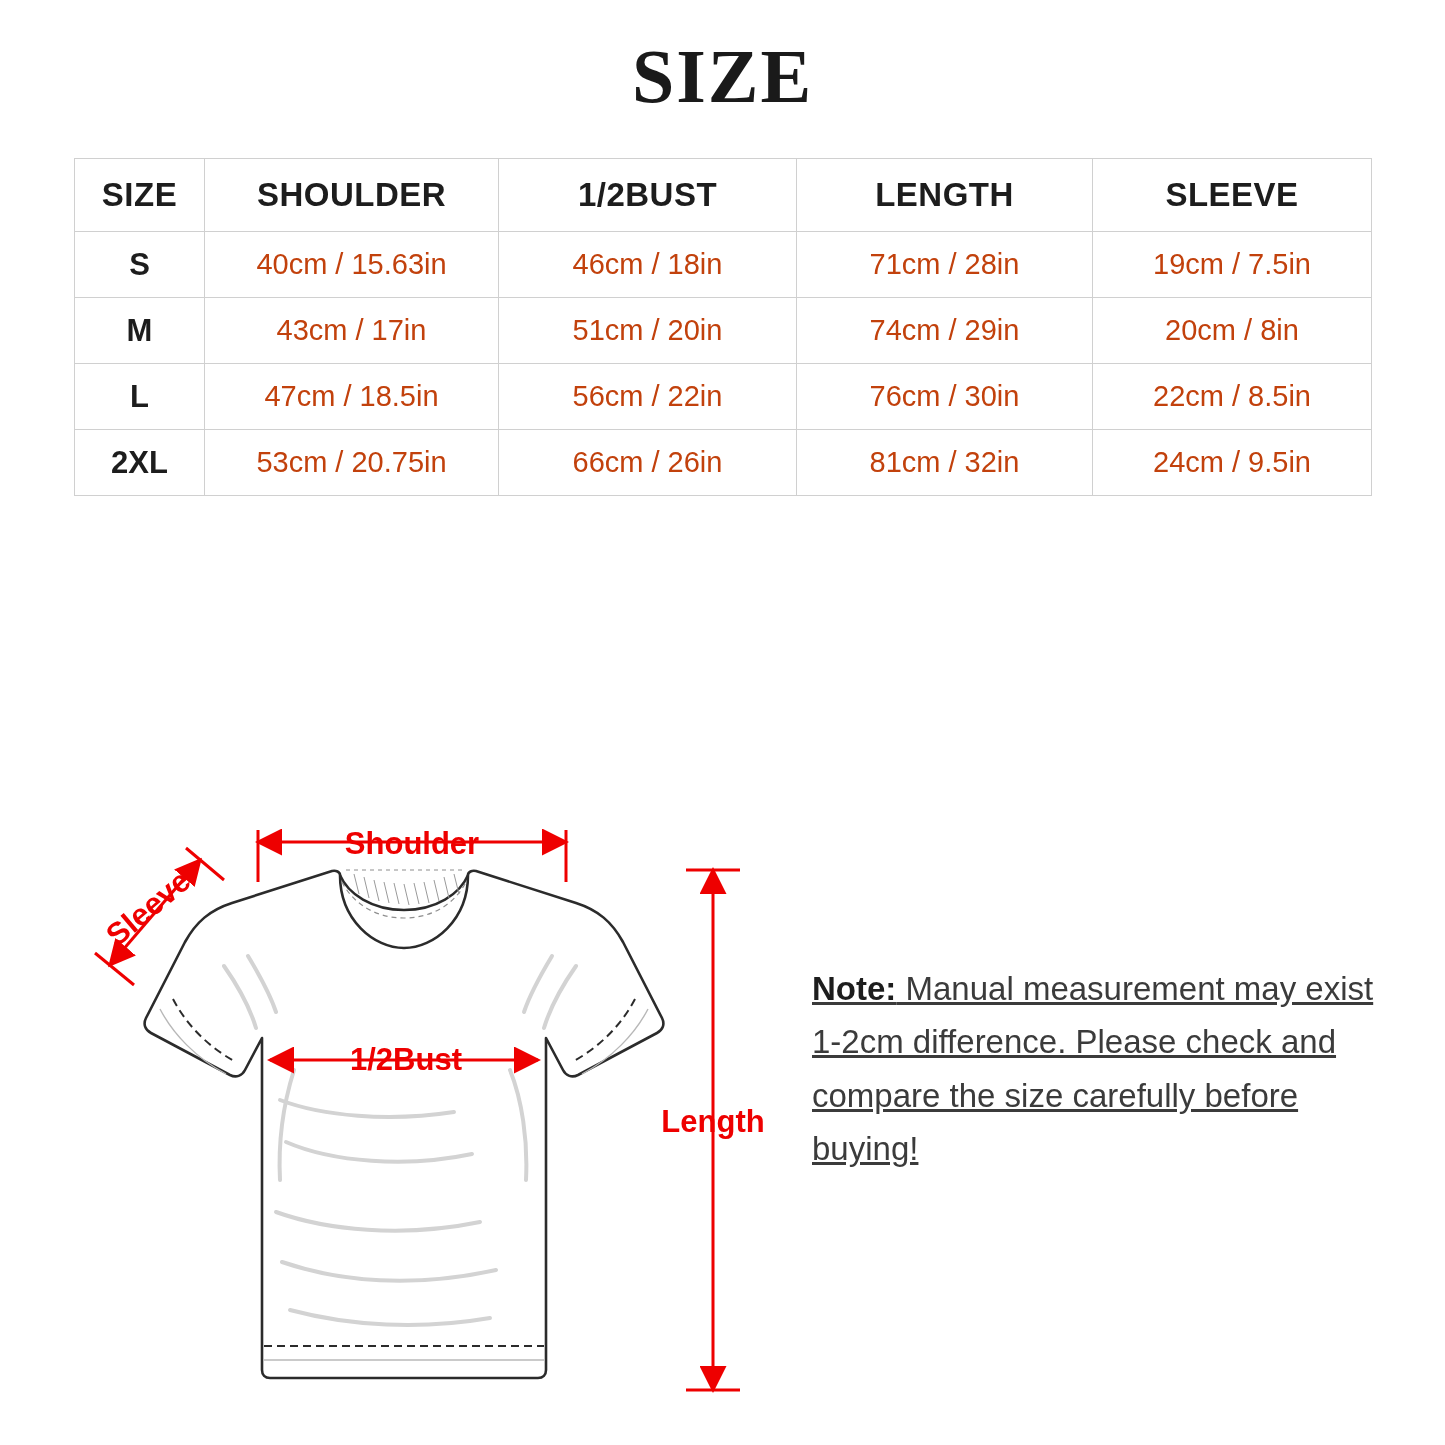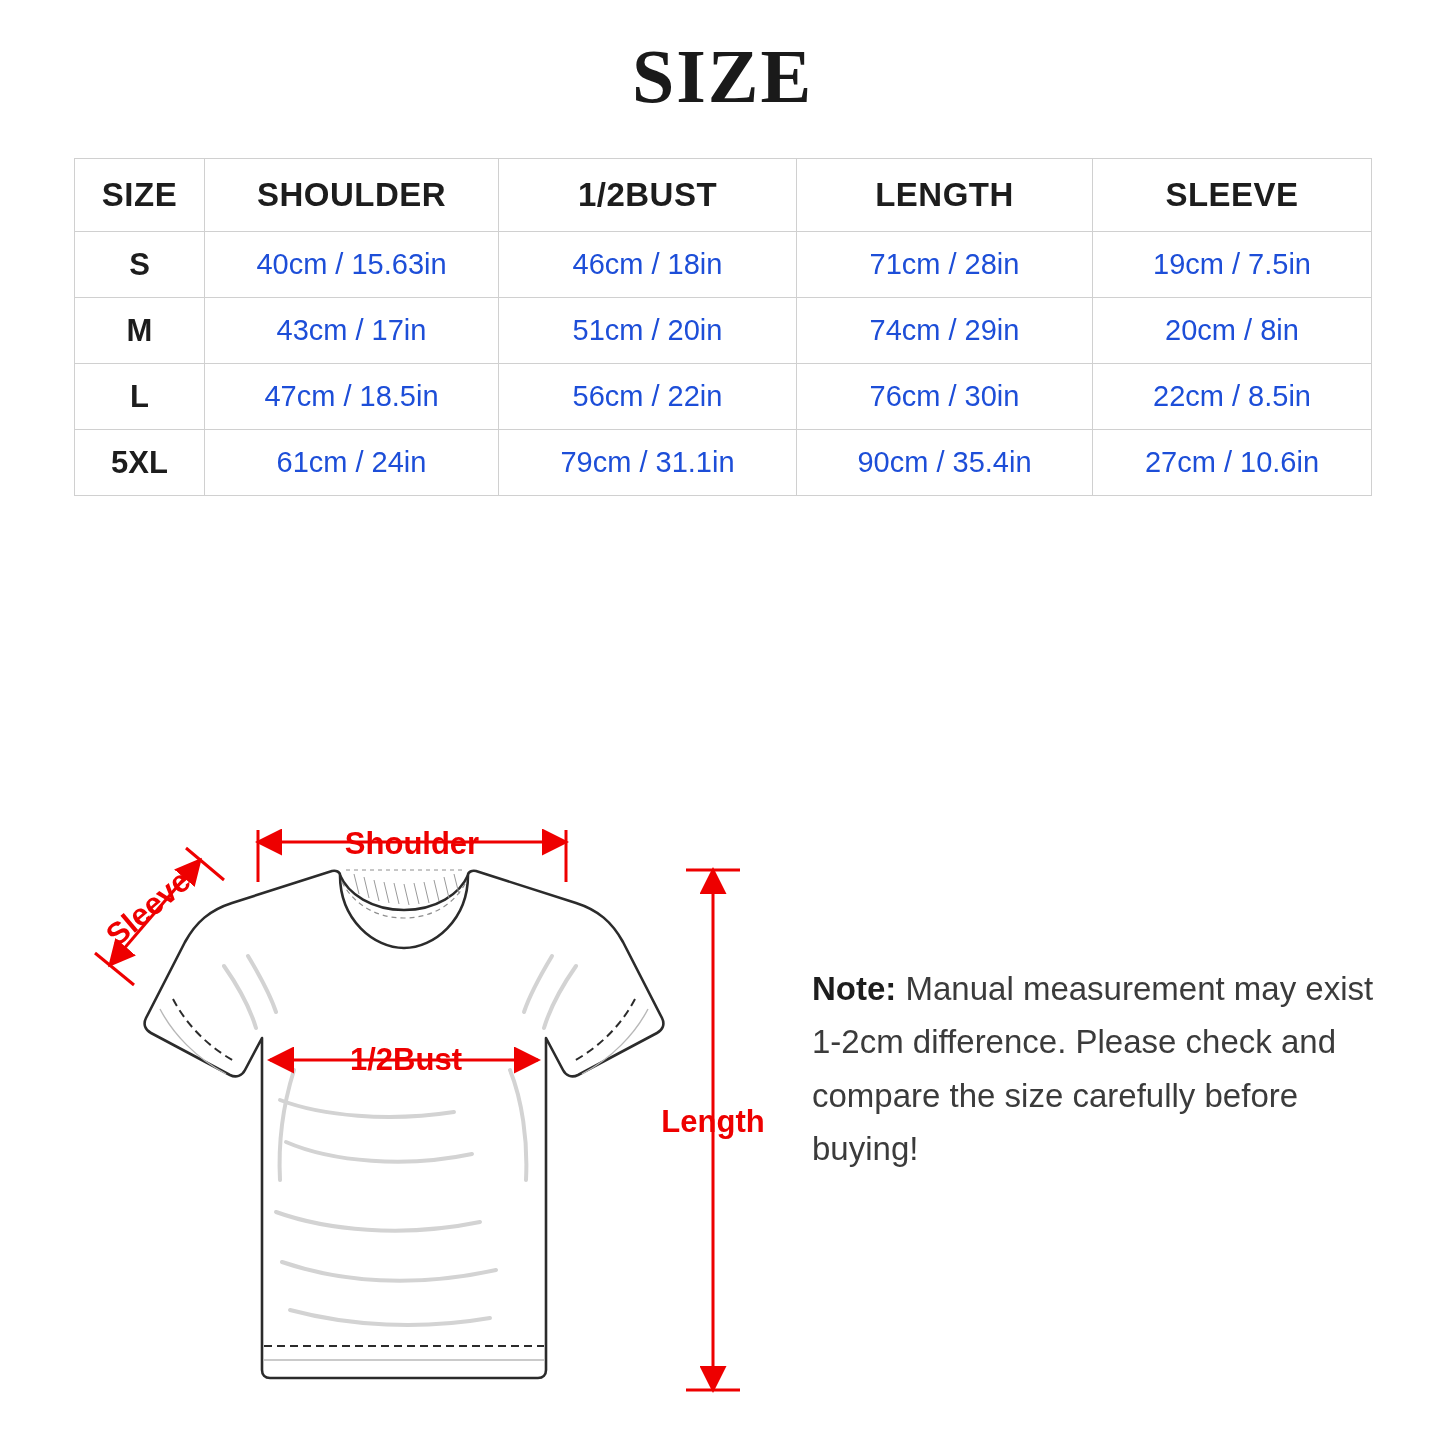--- a/index.html
+++ b/index.html
@@ -56,21 +56,21 @@
     height: 65px;
   }
   #size-table td.size-cell {
     font-size: 31px;
     font-weight: 700;
     color: #1d1d1d;
   }
   #size-table td.val-cell {
     font-size: 29px;
     font-weight: 400;
-    color: #1d4ed8;
+    color: #c2410c;
   }
   col.c-size  { width: 130px; }
   col.c-sh    { width: 294px; }
   col.c-bust  { width: 298px; }
   col.c-len   { width: 296px; }
   col.c-slv   { width: 279px; }
 
   
   #illus {
     position: absolute;
@@ -87,20 +87,21 @@
 
   
   #note {
     position: absolute;
     top: 962px;
     left: 812px;
     width: 580px;
     font-size: 33px;
     line-height: 1.62;
     color: #3b3b3b;
+    text-decoration: underline;
   }
   #note .note-label {
     font-weight: 700;
     color: #1d1d1d;
   }
 </style>
 </head>
 <body>
 
 <div id="title">SIZE</div>
@@ -138,25 +139,25 @@
       <td class="val-cell">20cm / 8in</td>
     </tr>
     <tr>
       <td class="size-cell">L</td>
       <td class="val-cell">47cm / 18.5in</td>
       <td class="val-cell">56cm / 22in</td>
       <td class="val-cell">76cm / 30in</td>
       <td class="val-cell">22cm / 8.5in</td>
     </tr>
     <tr>
-      <td class="size-cell">5XL</td>
-      <td class="val-cell">61cm / 24in</td>
-      <td class="val-cell">79cm / 31.1in</td>
-      <td class="val-cell">90cm / 35.4in</td>
-      <td class="val-cell">27cm / 10.6in</td>
+      <td class="size-cell">2XL</td>
+      <td class="val-cell">53cm / 20.75in</td>
+      <td class="val-cell">66cm / 26in</td>
+      <td class="val-cell">81cm / 32in</td>
+      <td class="val-cell">24cm / 9.5in</td>
     </tr>
   </tbody>
 </table>
 
 <div id="illus">
   <svg id="shirt-svg" width="790" height="675" viewBox="0 0 790 675">
     <defs>
       <marker id="arrR" markerWidth="9" markerHeight="9" refX="8" refY="4.5" orient="auto">
         <path d="M0,0 L9,4.5 L0,9 z" fill="#ee0000"></path>
       </marker>

